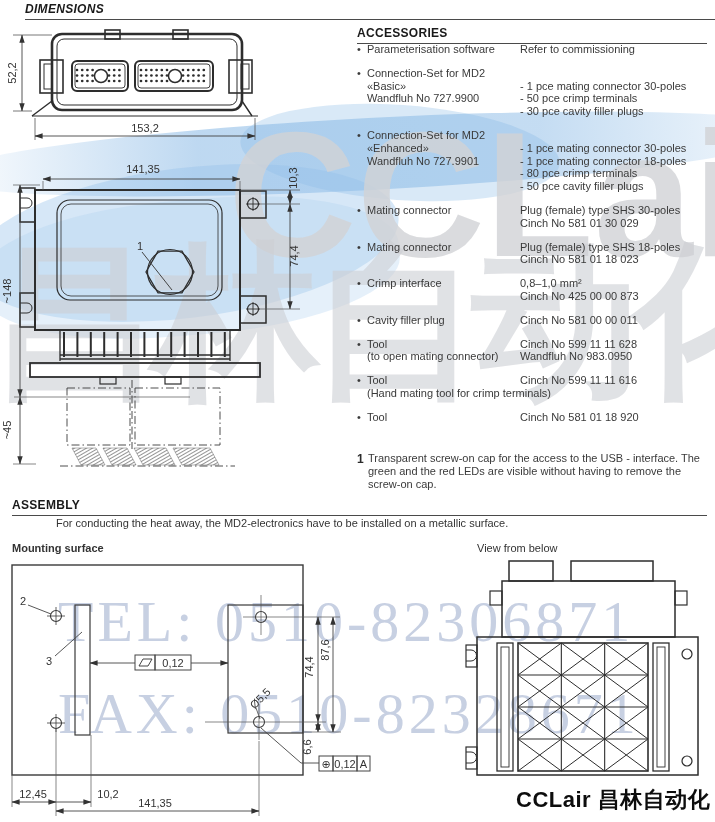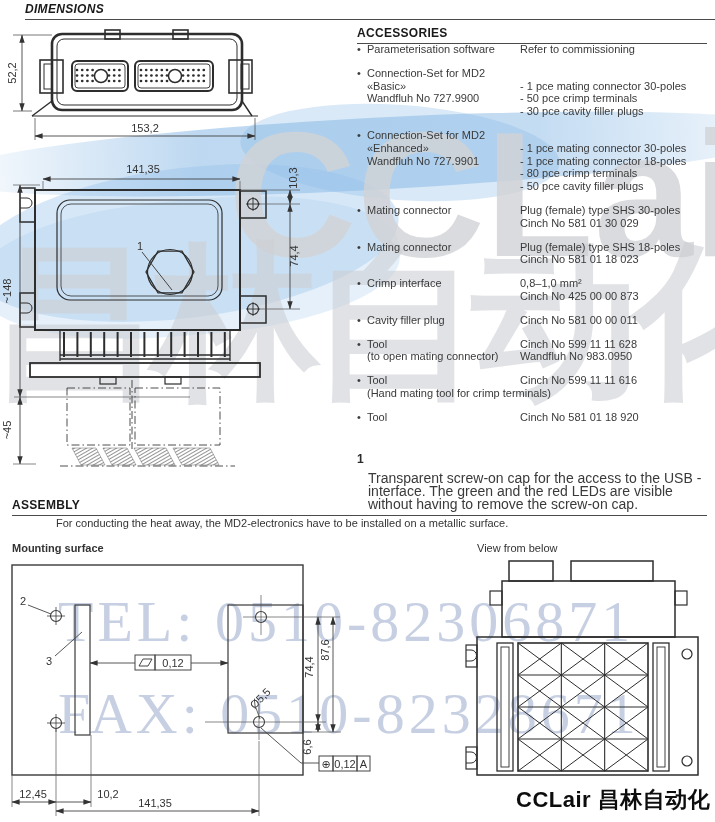--- a/index.html
+++ b/index.html
@@ -37,21 +37,21 @@
   .lbl-below{left:477px;top:542px;}
   
   .acc-list{position:absolute;left:357px;top:43px;width:354px;}
   .acc-item{margin-bottom:11px;}
   .acc-row{display:flex;height:12.8px;font-size:11px;line-height:12.8px;color:#3a3a3a;}
   .acc-l{flex:0 0 153px;position:relative;padding-left:10px;white-space:nowrap;overflow:visible;}
   .acc-l .bullet{position:absolute;left:0;top:0;}
   .acc-r{white-space:nowrap;}
   .footnote{position:absolute;left:357px;top:452px;width:354px;display:flex;}
   .fn-marker{flex:0 0 11px;font-size:12px;font-weight:bold;color:#2b2b2b;}
-  .fn-text{font-size:14px;line-height:13px;color:#3a3a3a;margin-top:20px;}
+  .fn-text{font-size:11px;line-height:13px;color:#3a3a3a;}
   
   svg{position:absolute;overflow:visible;}
   .svg-front{left:0;top:28px;}
   .svg-top{left:0;top:158px;}
   .svg-mount{left:0;top:555px;}
   .svg-below{left:443px;top:553px;}
   svg text{font-family:"Liberation Sans","DejaVu Sans",sans-serif;font-size:11px;fill:#333;}
   .caption{position:absolute;left:516px;top:785px;font-size:22px;font-weight:bold;
     color:#0d0d0d;letter-spacing:.5px;z-index:2;white-space:nowrap;text-align:right;}
 </style>

